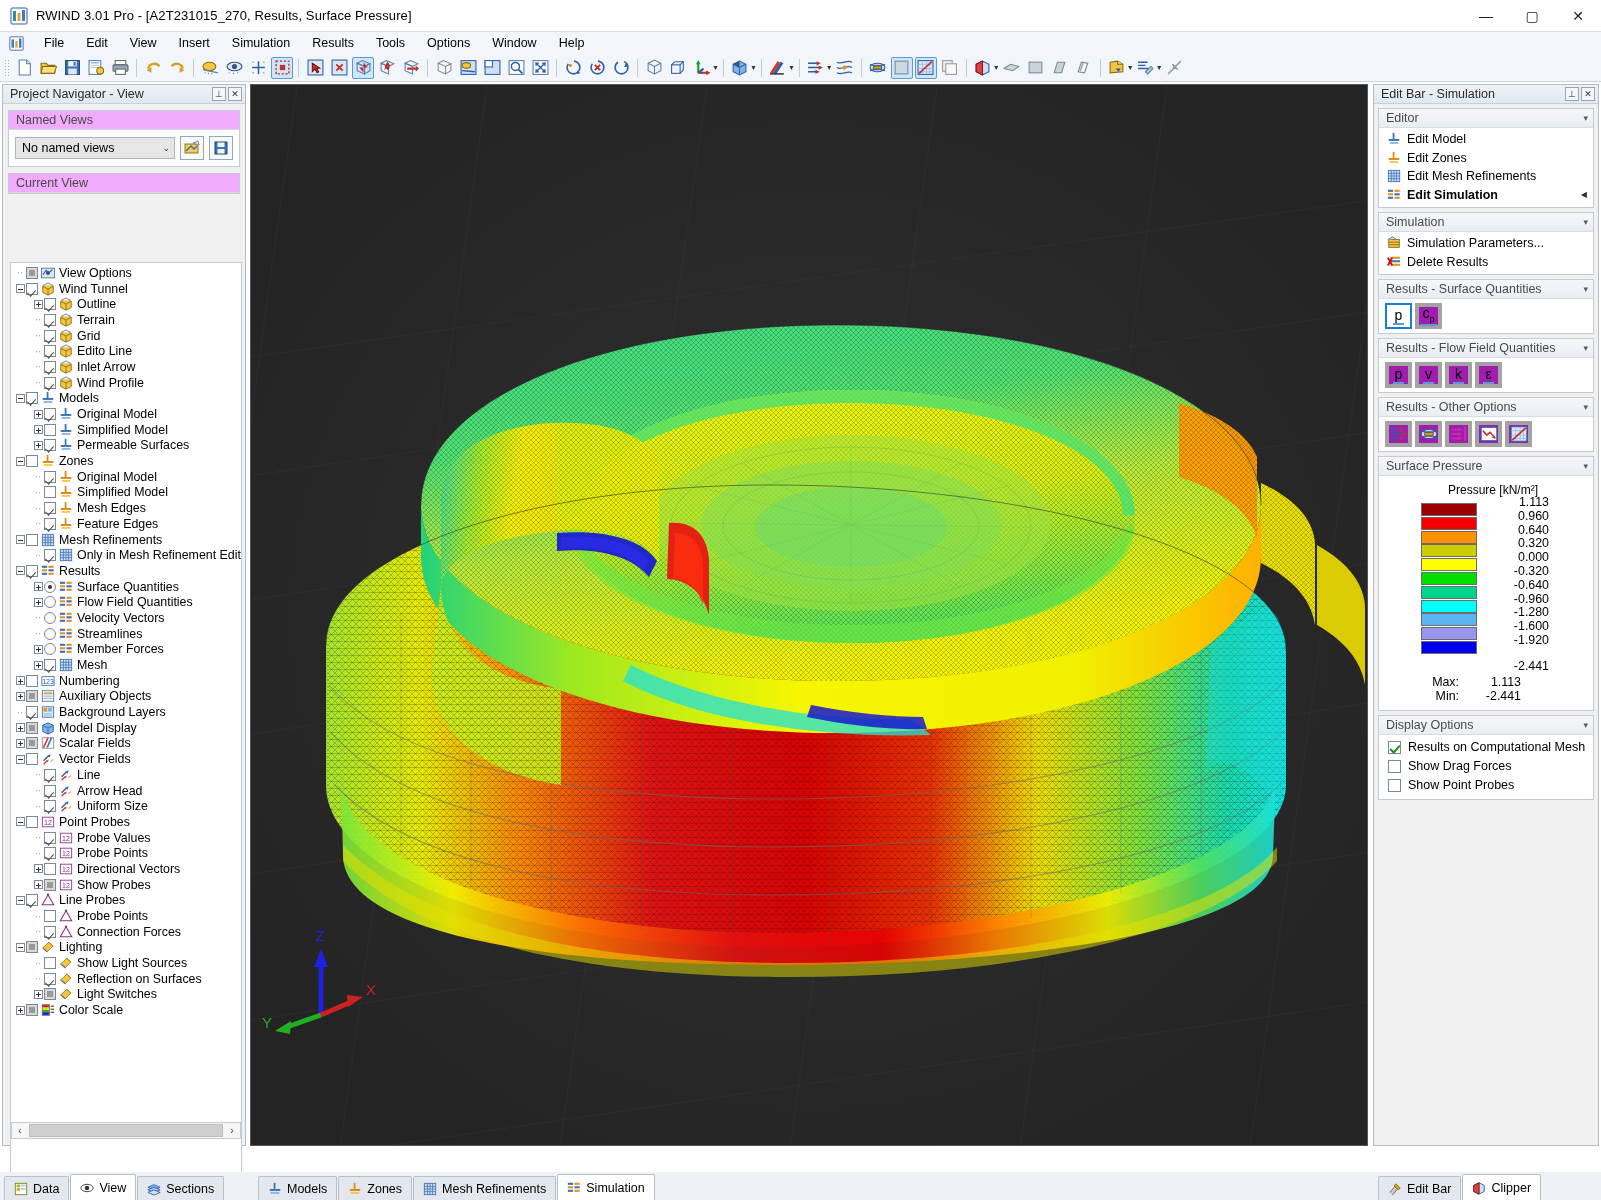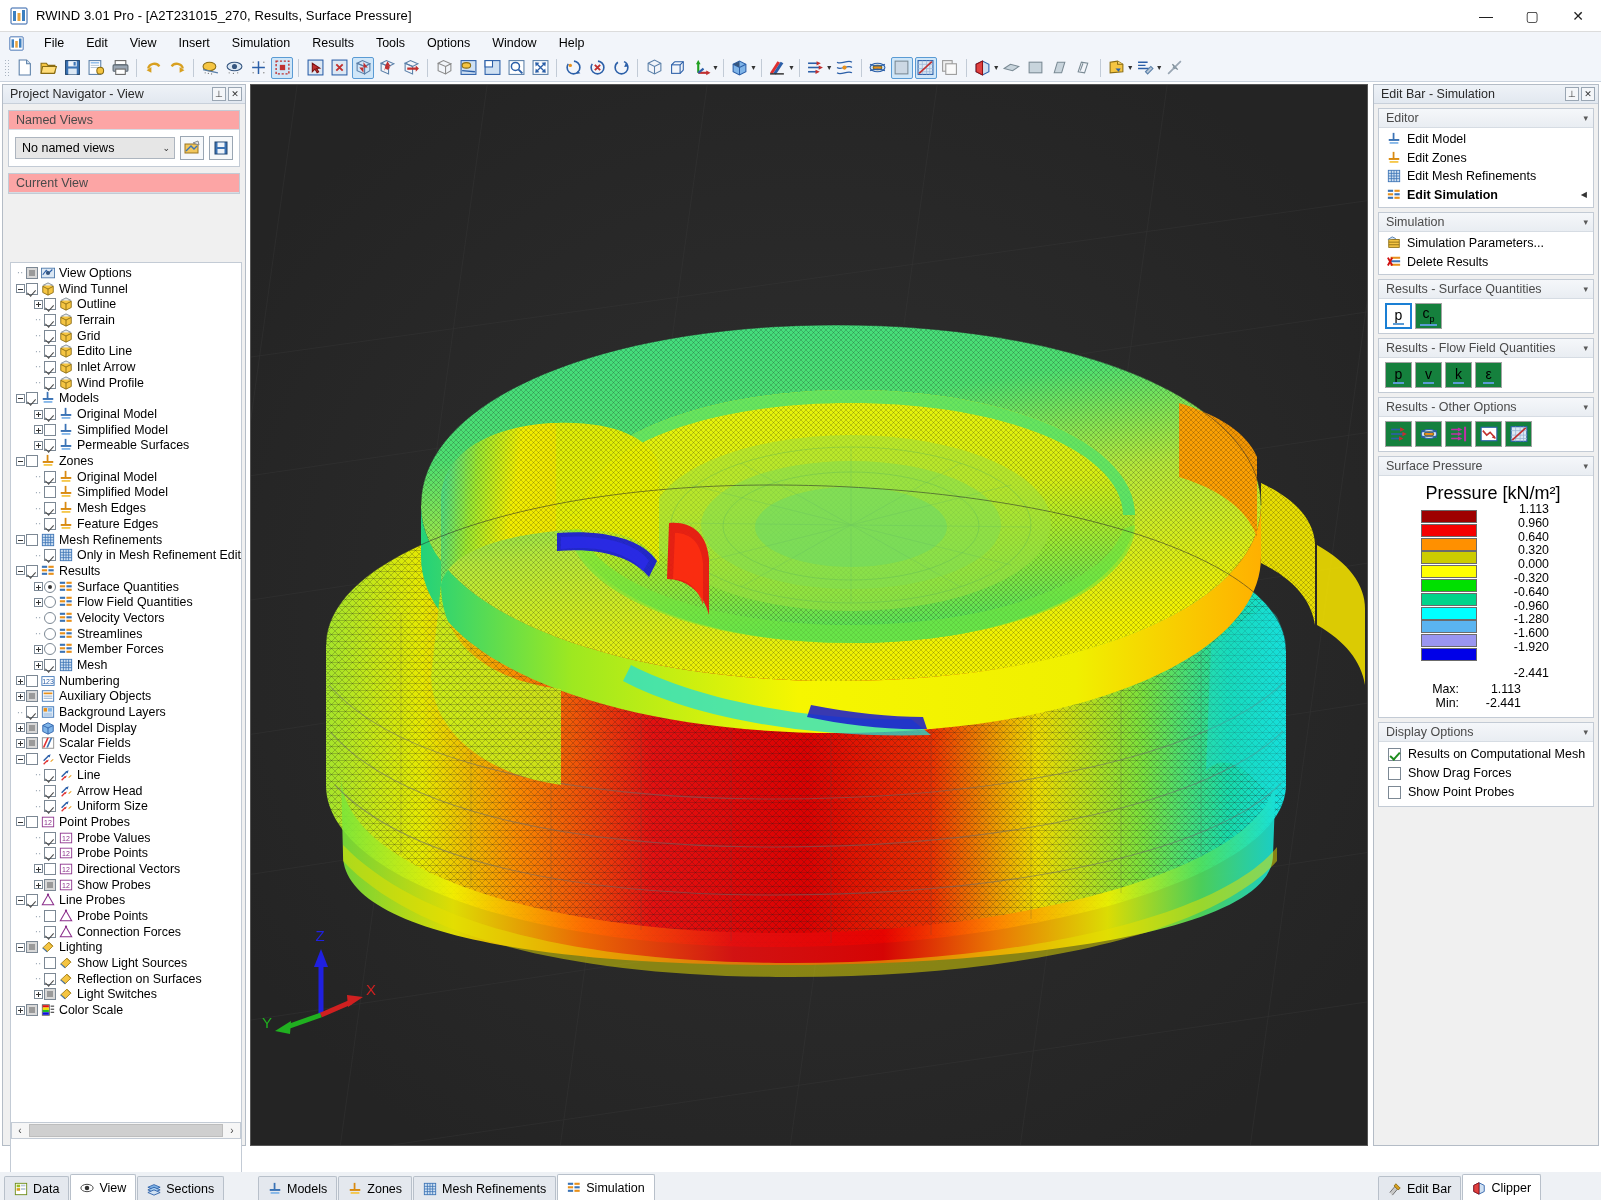--- a/index.html
+++ b/index.html
@@ -47,21 +47,21 @@
   .leftpanel { position:absolute; left:2px; top:84px; width:244px; height:1062px;
     background:#f0f0f0; border:1px solid #b4bcc6; }
   .panel-caption { height:19px; background:linear-gradient(#eef2f7,#e2e8f0);
     border-bottom:1px solid #c8d0da; display:flex; align-items:center; padding:0 3px 0 7px;
     font-size:12.5px; color:#2a2a2a; }
   .panel-caption .cap-btns { margin-left:auto; display:flex; gap:2px; }
   .capbtn { width:14px; height:14px; border:1px solid #9aa6b3; background:#f4f6f9;
     display:flex; align-items:center; justify-content:center; font-size:9px; color:#333; cursor:default; }
 
   .group { margin:6px 5px 0 5px; border:1px solid #c3cbd5; background:#fff; }
-  .group-hdr { height:19px; background:#fca5a5; border-bottom:1px solid #d6dce3;
+  .group-hdr { height:19px; background:#f0abfc; border-bottom:1px solid #d6dce3;
     display:flex; align-items:center; padding-left:7px; font-size:12.5px; color:#4a4a4a; }
   .group-body { padding:6px; display:flex; align-items:center; gap:5px; }
 
   .combo { flex:1; height:22px; border:1px solid #adb5bf; background:#e6e6e6;
     display:flex; align-items:center; padding:0 4px 0 6px; font-size:12.5px; cursor:default; }
   .combo .cval { flex:1; }
   .combo .carr { font-size:9px; color:#333; }
   .sqbtn { width:24px; height:24px; border:1px solid #9aa6b3; background:#f6f8fa;
     display:flex; align-items:center; justify-content:center; cursor:default; }
 
@@ -105,27 +105,27 @@
   .rgroup { margin:4px 4px 0 4px; border:1px solid #c3cbd5; background:#fff; }
   .rgroup-hdr { height:19px; background:linear-gradient(#f5f7fa,#e9edf2); border-bottom:1px solid #d6dce3;
     display:flex; align-items:center; padding:0 5px 0 7px; font-size:12.5px; color:#4a4a4a; }
   .rgroup-hdr .gcar { margin-left:auto; font-size:9px; color:#5a5a5a; }
   .rgroup-body { padding:2px 0 3px 0; }
   .ritem { height:18.5px; display:flex; align-items:center; padding-left:8px; font-size:12.5px; cursor:default; }
   .ritem .ri-icon { width:14px; height:14px; margin-right:6px; flex:0 0 auto; }
   .ritem.bold .ri-label { font-weight:bold; }
   .ritem .ri-arrow { margin-left:auto; margin-right:6px; font-size:8px; color:#333; }
   .btnrow { display:flex; gap:3px; padding:4px 6px; }
-  .qbtn { width:27px; height:26px; border:1px solid #a3a3a3; background:#15803d;
+  .qbtn { width:27px; height:26px; border:4px solid #a3a3a3; background:#a21caf;
     display:flex; align-items:center; justify-content:center; cursor:default; }
   .qbtn.sel { border:2px solid #1a7fd4; background:#fff; }
 
   
   .legend { padding:5px 0 7px 0; }
-  .legend-title { text-align:center; font-size:18px; margin:2px 0 6px 14px; }
+  .legend-title { text-align:center; font-size:12px; margin:2px 0 6px 14px; }
   .legend-rows { display:flex; flex-direction:column; align-items:flex-start; padding-left:42px; }
   .lrow { display:flex; align-items:flex-start; height:13.8px; }
   .lswatch { width:56px; height:13px; border:1px solid #6b6b6b; }
   .lval { width:62px; text-align:right; font-size:12.4px; margin-left:10px; margin-top:-8px; }
   .lval.last { margin-top:4px; }
   .minmax { margin-top:6px; padding-left:42px; font-size:12.4px; }
   .mmrow { display:flex; }
   .mmlabel { width:38px; text-align:right; }
   .mmval { width:62px; text-align:right; }
 

